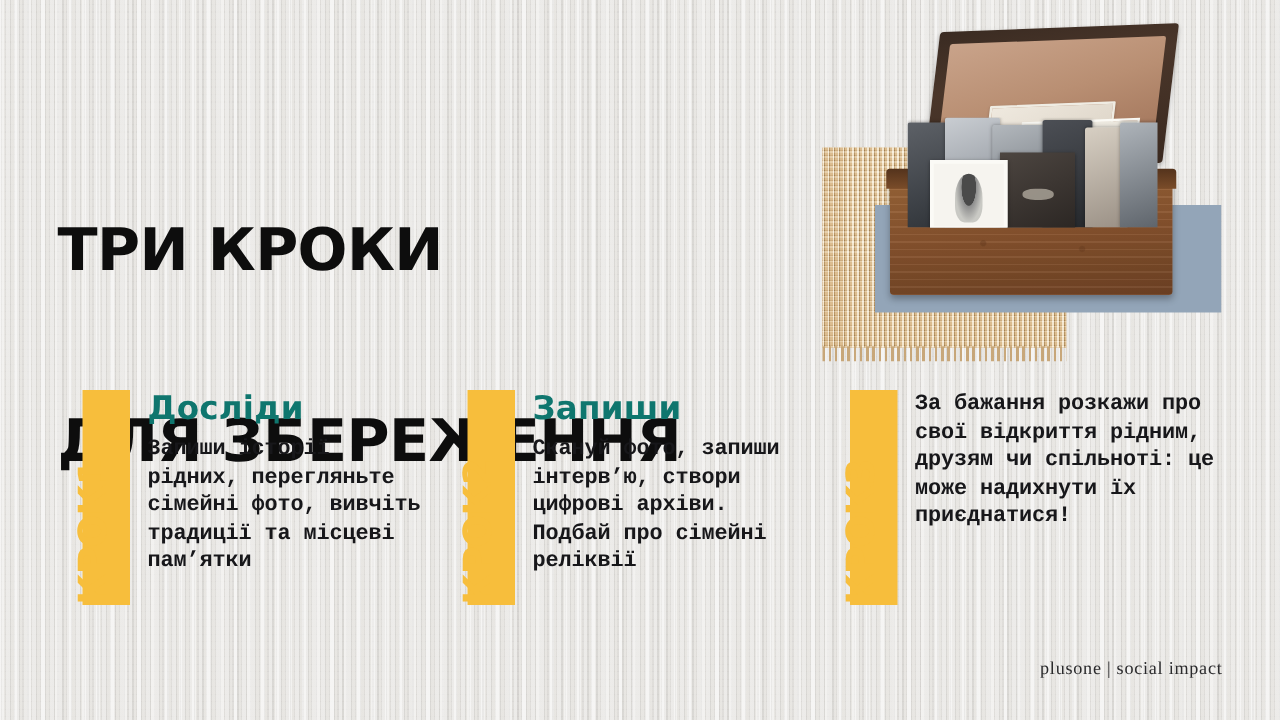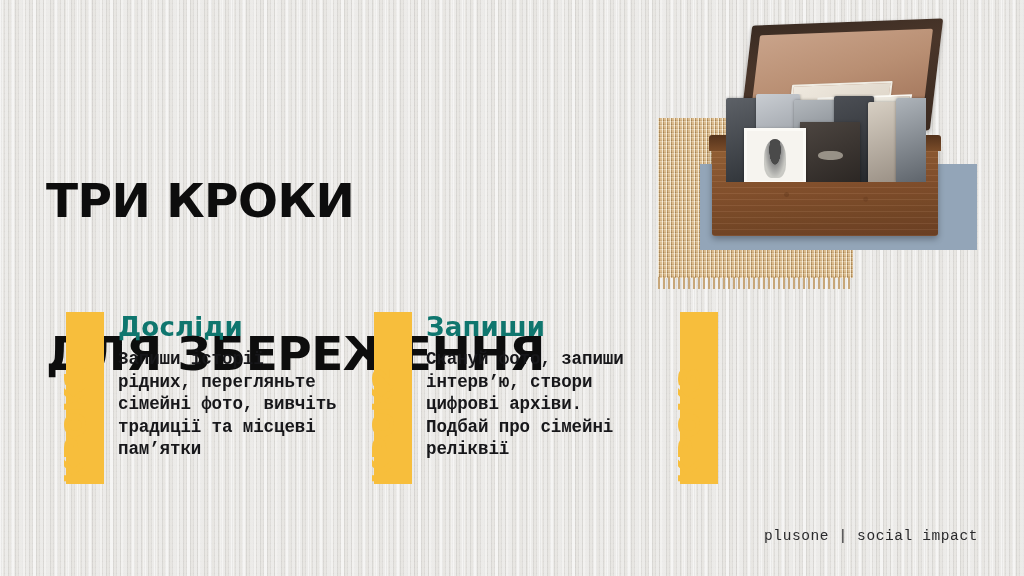--- a/index.html
+++ b/index.html
@@ -204,21 +204,21 @@
     color:#17171a;
     font-family:Liberation Mono, monospace;
     font-weight:600;font-size:17.5px;line-height:22.5px;
     letter-spacing:-.1px;margin:0;
   }
 
   
   #footer{
     position:absolute;right:46px;bottom:32px;z-index:6;
     color:#2a2a2c;
-    font-family:Liberation Mono, monospace;
+    font-family:Liberation Serif, serif;
     font-size:14.5px;letter-spacing:.6px;
     white-space:pre;
   }
 </style>
 </head>
 <body>
 
 <div id="slide">
 
   <div class="texture"></div>
@@ -281,18 +281,19 @@
       <p class="step-text">Скануй фото, запиши інтерв’ю, створи цифрові архіви. Подбай про сімейні реліквії</p>
     </div>
   </div>
 
   <div class="step" id="step3">
     <div class="badge">
       <div class="badge-bar"></div>
       <div class="badge-txt">КРОК3</div>
     </div>
     <div class="step-body">
+      <p class="step-text">За бажання розкажи про свої відкриття рідним, друзям чи спільноті: це може надихнути їх приєднатися!</p>
     </div>
   </div>
 
   <div id="footer">plusone | social impact</div>
 
 </div>
 
 </body></html>

